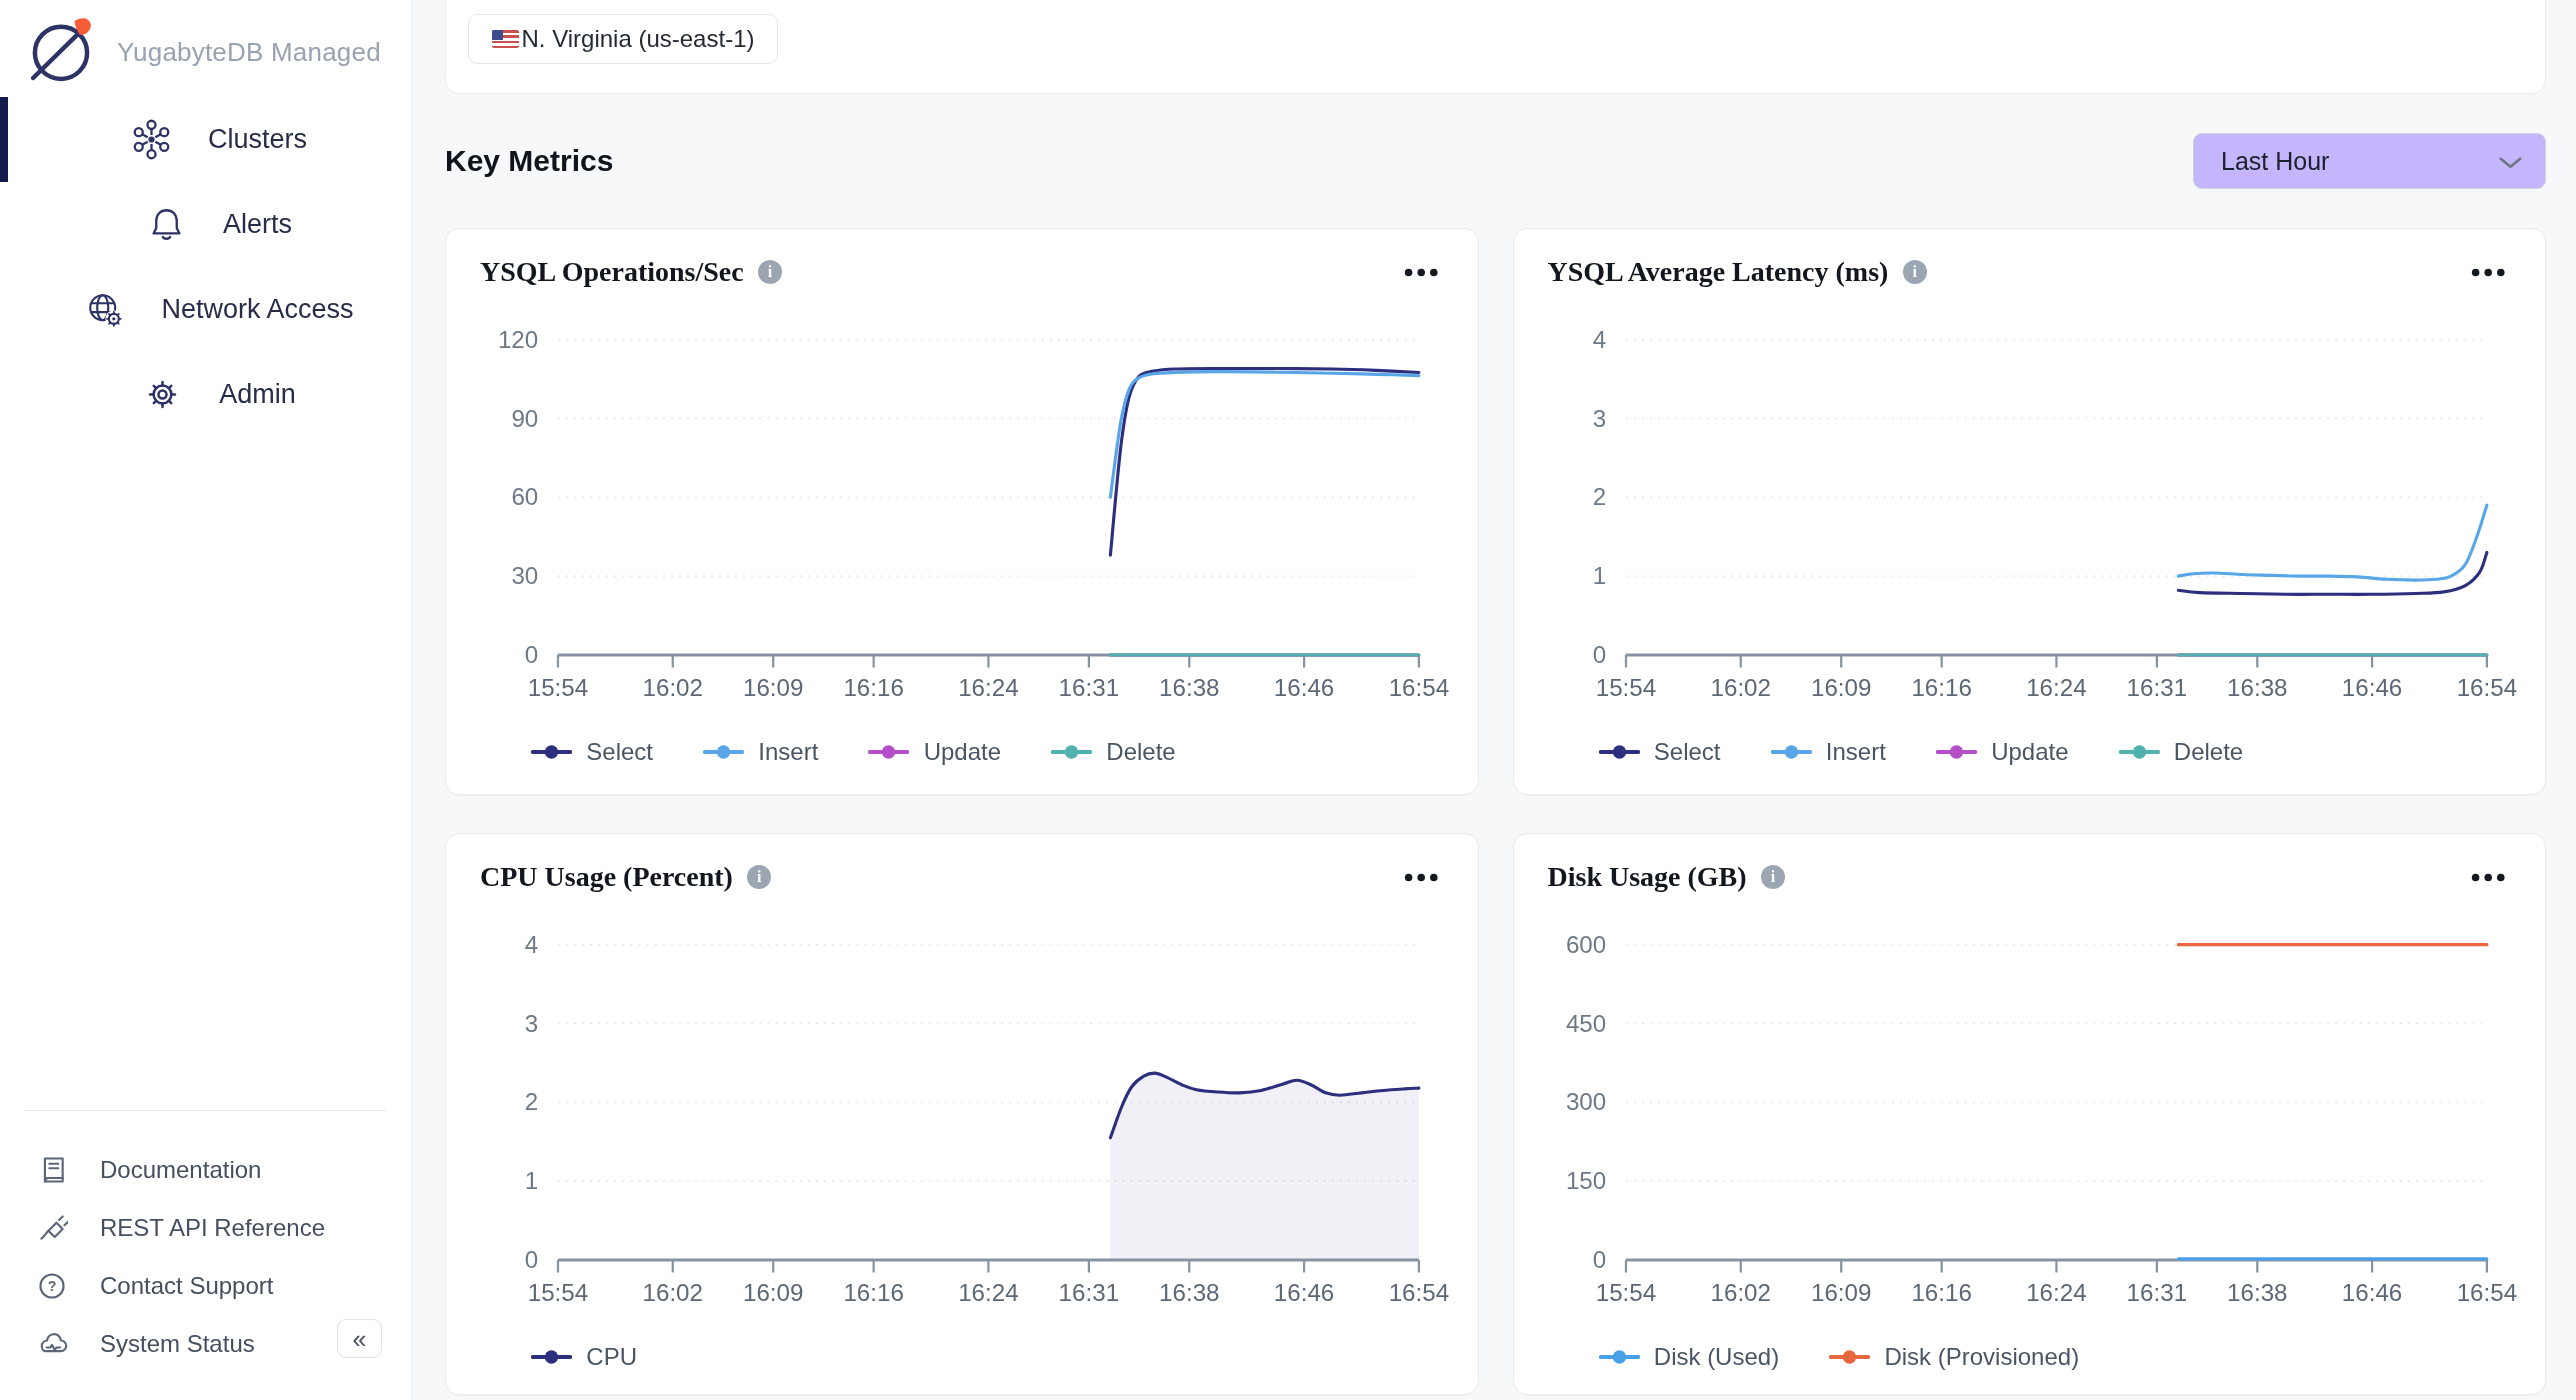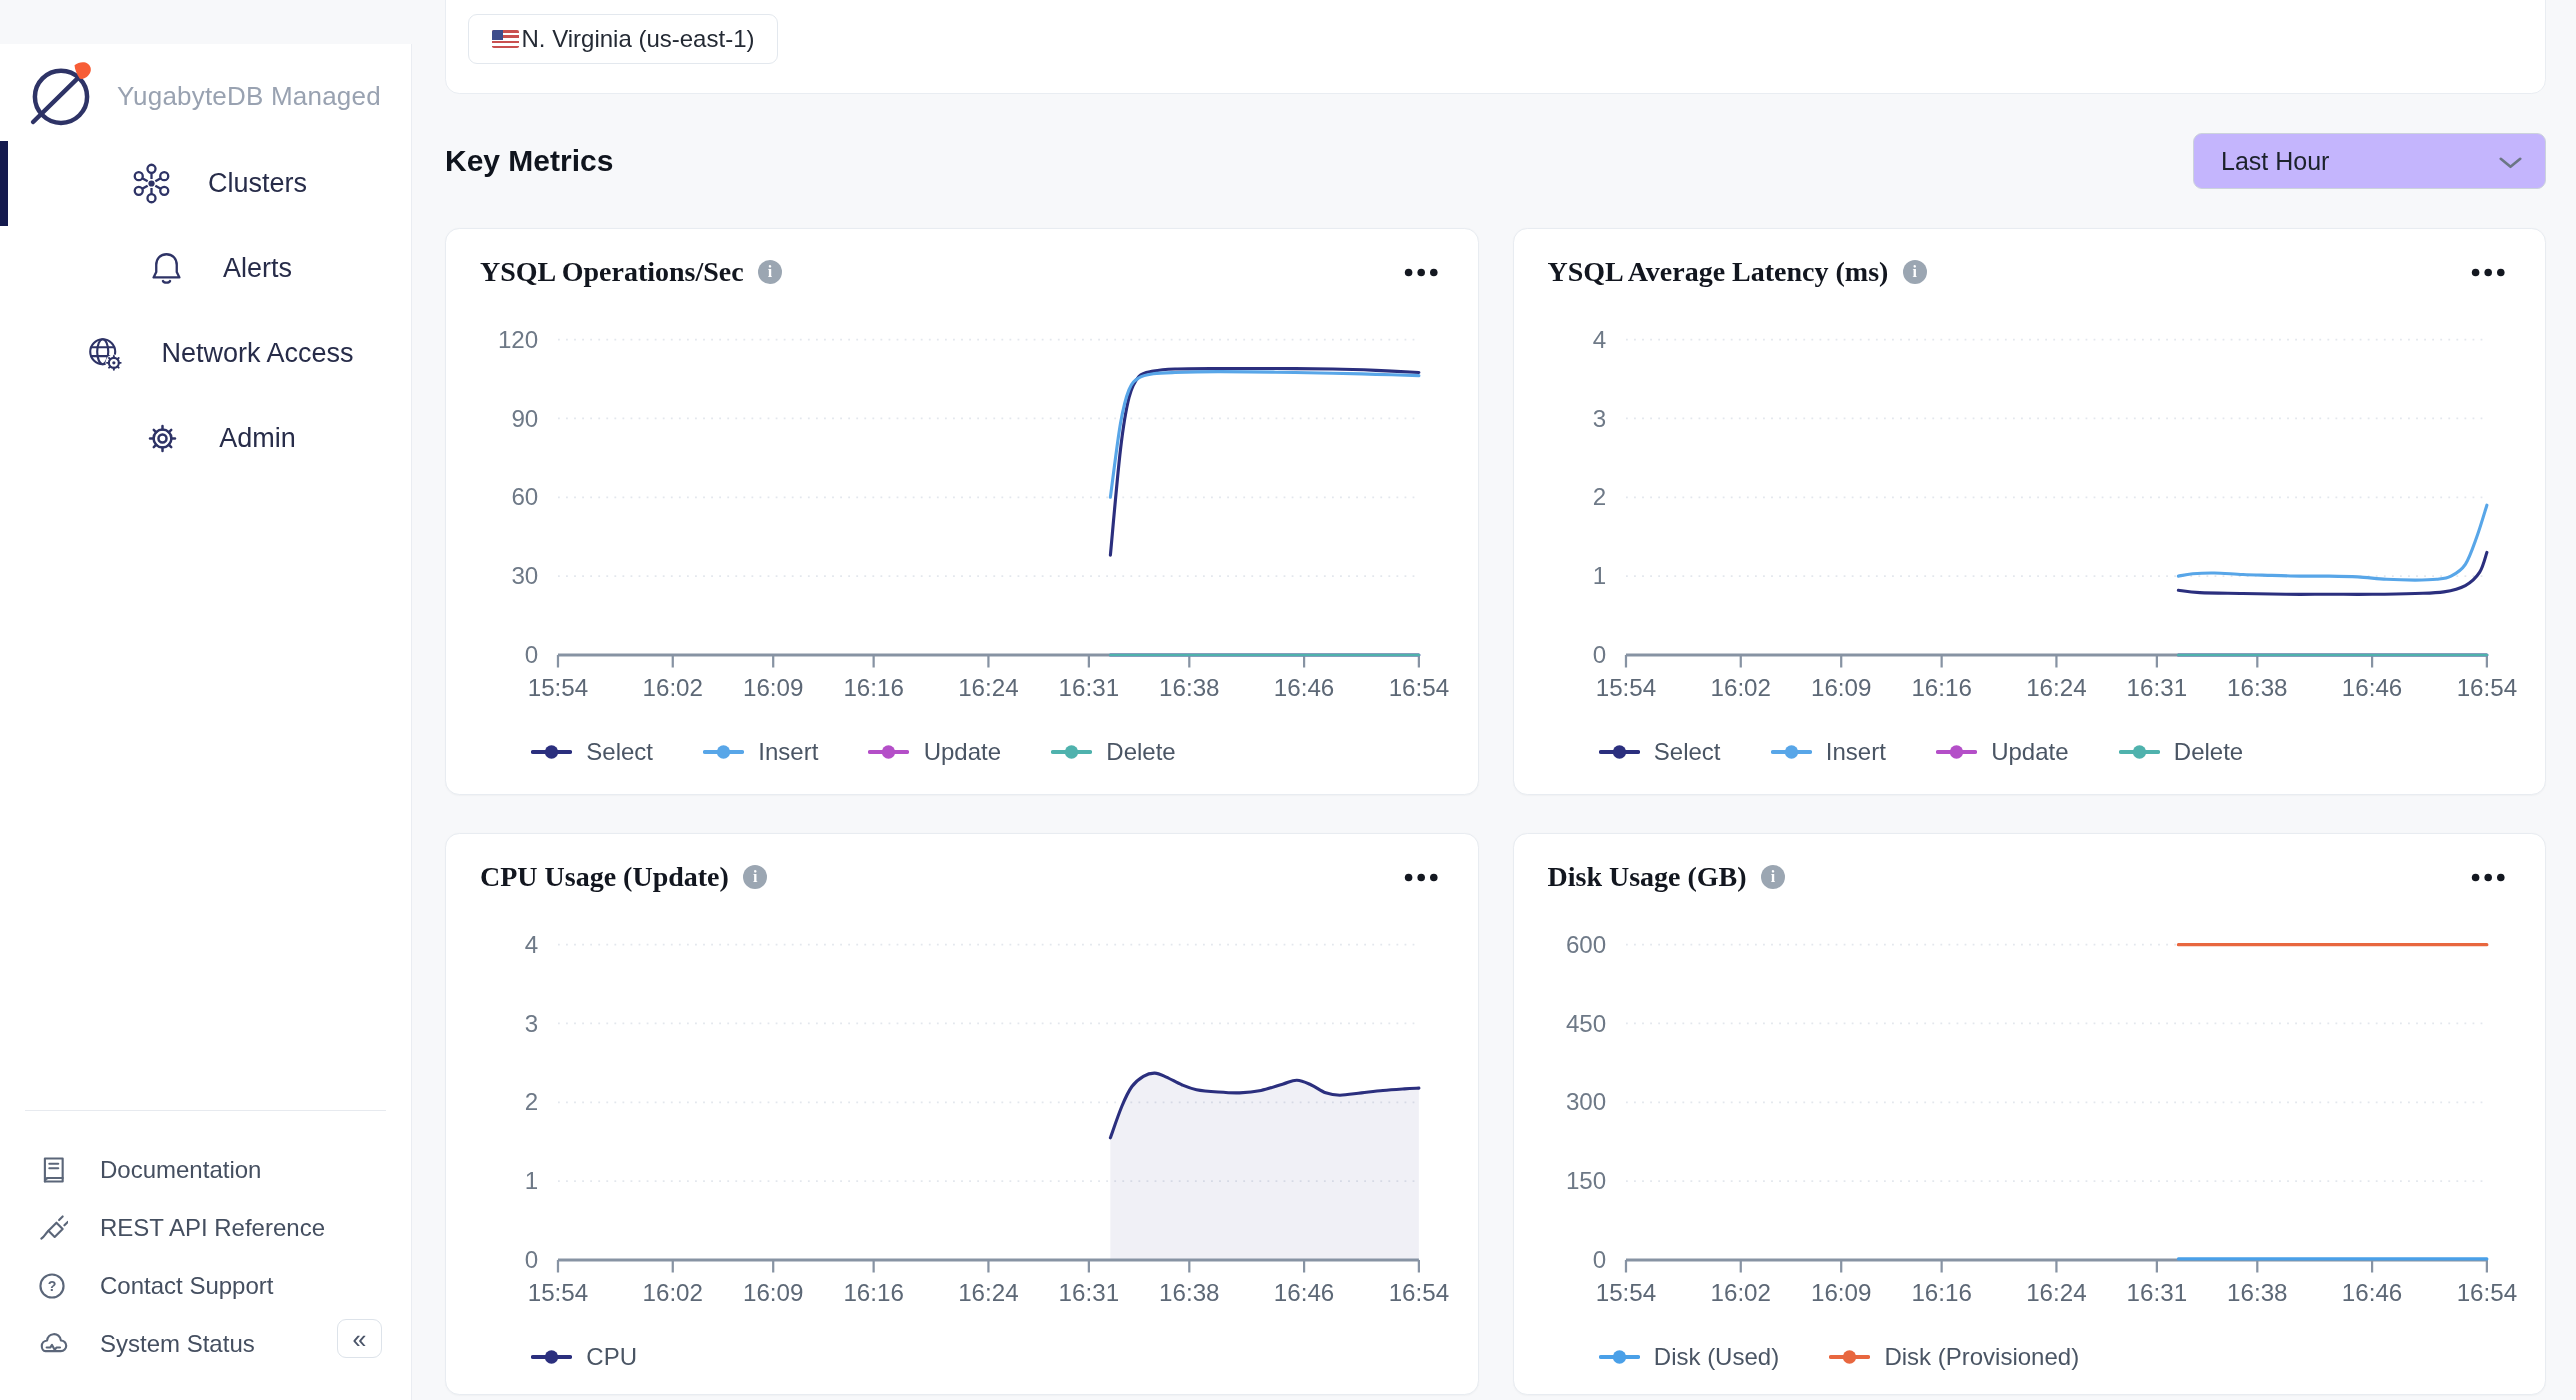--- a/index.html
+++ b/index.html
@@ -1,21 +1,21 @@
 <!DOCTYPE html>
 <html style="font-size:14.3px"><head>
 <meta charset="utf-8">
 <style>
   * { box-sizing: border-box; margin: 0; padding: 0; }
   html,body { width:2576px; height:1401px; overflow:hidden; }
   body { font-family:"Liberation Sans","DejaVu Sans",sans-serif; background:#f7f8fa; color:#1c222c; }
   .app { display:flex; width:100%; height:100%; }
 
   
-  .sidebar { width:412px; flex:none; background:#ffffff; border-right:0.9px solid #eaedf2; display:flex; flex-direction:column; position:relative;margin-top:44px; }
+  .sidebar { width:412px; flex:none; background:#ffffff; border-right:0.9px solid #eaedf2; display:flex; flex-direction:column; position:relative; }
   .brand { display:flex; align-items:center; gap:20px; padding:10.7px 0 0 25px; height:95px; }
   .brand-name { color:#99a2b1; font-size:26px; letter-spacing:0.2px; }
   .nav { margin-top:1.8px; }
   .nav-item { position:relative; display:flex; align-items:center; gap:36px; height:85px; padding-left:27px; cursor:pointer;justify-content:center; }
   .nav-item.active::before { content:''; position:absolute; left:0; top:0; width:8px; height:100%; background:#141a4e; }
   .nav-label { font-size:27px; color:#272c49; }
   .nav-icon { width:41px; height:41px; flex:none; display:flex; align-items:center; justify-content:center; }
   .spacer { flex:1; }
   .side-footer { padding:0 0 28px 0; }
   .side-divider { border:none; border-top:0.9px solid #e7eaef; margin:0 25px; }
@@ -361,21 +361,21 @@
                 <line x1="2" y1="9" x2="44" y2="9" stroke="#4fb2ad" stroke-width="4.5" stroke-linecap="round"></line>
                 <circle cx="23" cy="9" r="7.5" fill="#4fb2ad"></circle>
               </svg>
               <span class="legend-label">Delete</span>
             </div>
           </div>
       </section>
 
       <section class="card">
         <div class="card-head">
-          <h3 class="card-title">CPU Usage (Update)</h3>
+          <h3 class="card-title">CPU Usage (Percent)</h3>
           <span class="info-dot">i</span>
           <button class="menu-btn">
             <svg width="38" height="9" viewBox="0 0 42 10">
                 <circle cx="5" cy="5" r="4.2" fill="#141821"></circle>
                 <circle cx="19" cy="5" r="4.2" fill="#141821"></circle>
                 <circle cx="33" cy="5" r="4.2" fill="#141821"></circle>
               </svg>
           </button>
         </div>
         <div class="chart"><svg width="1032" height="430" viewBox="0 0 1152 480">

